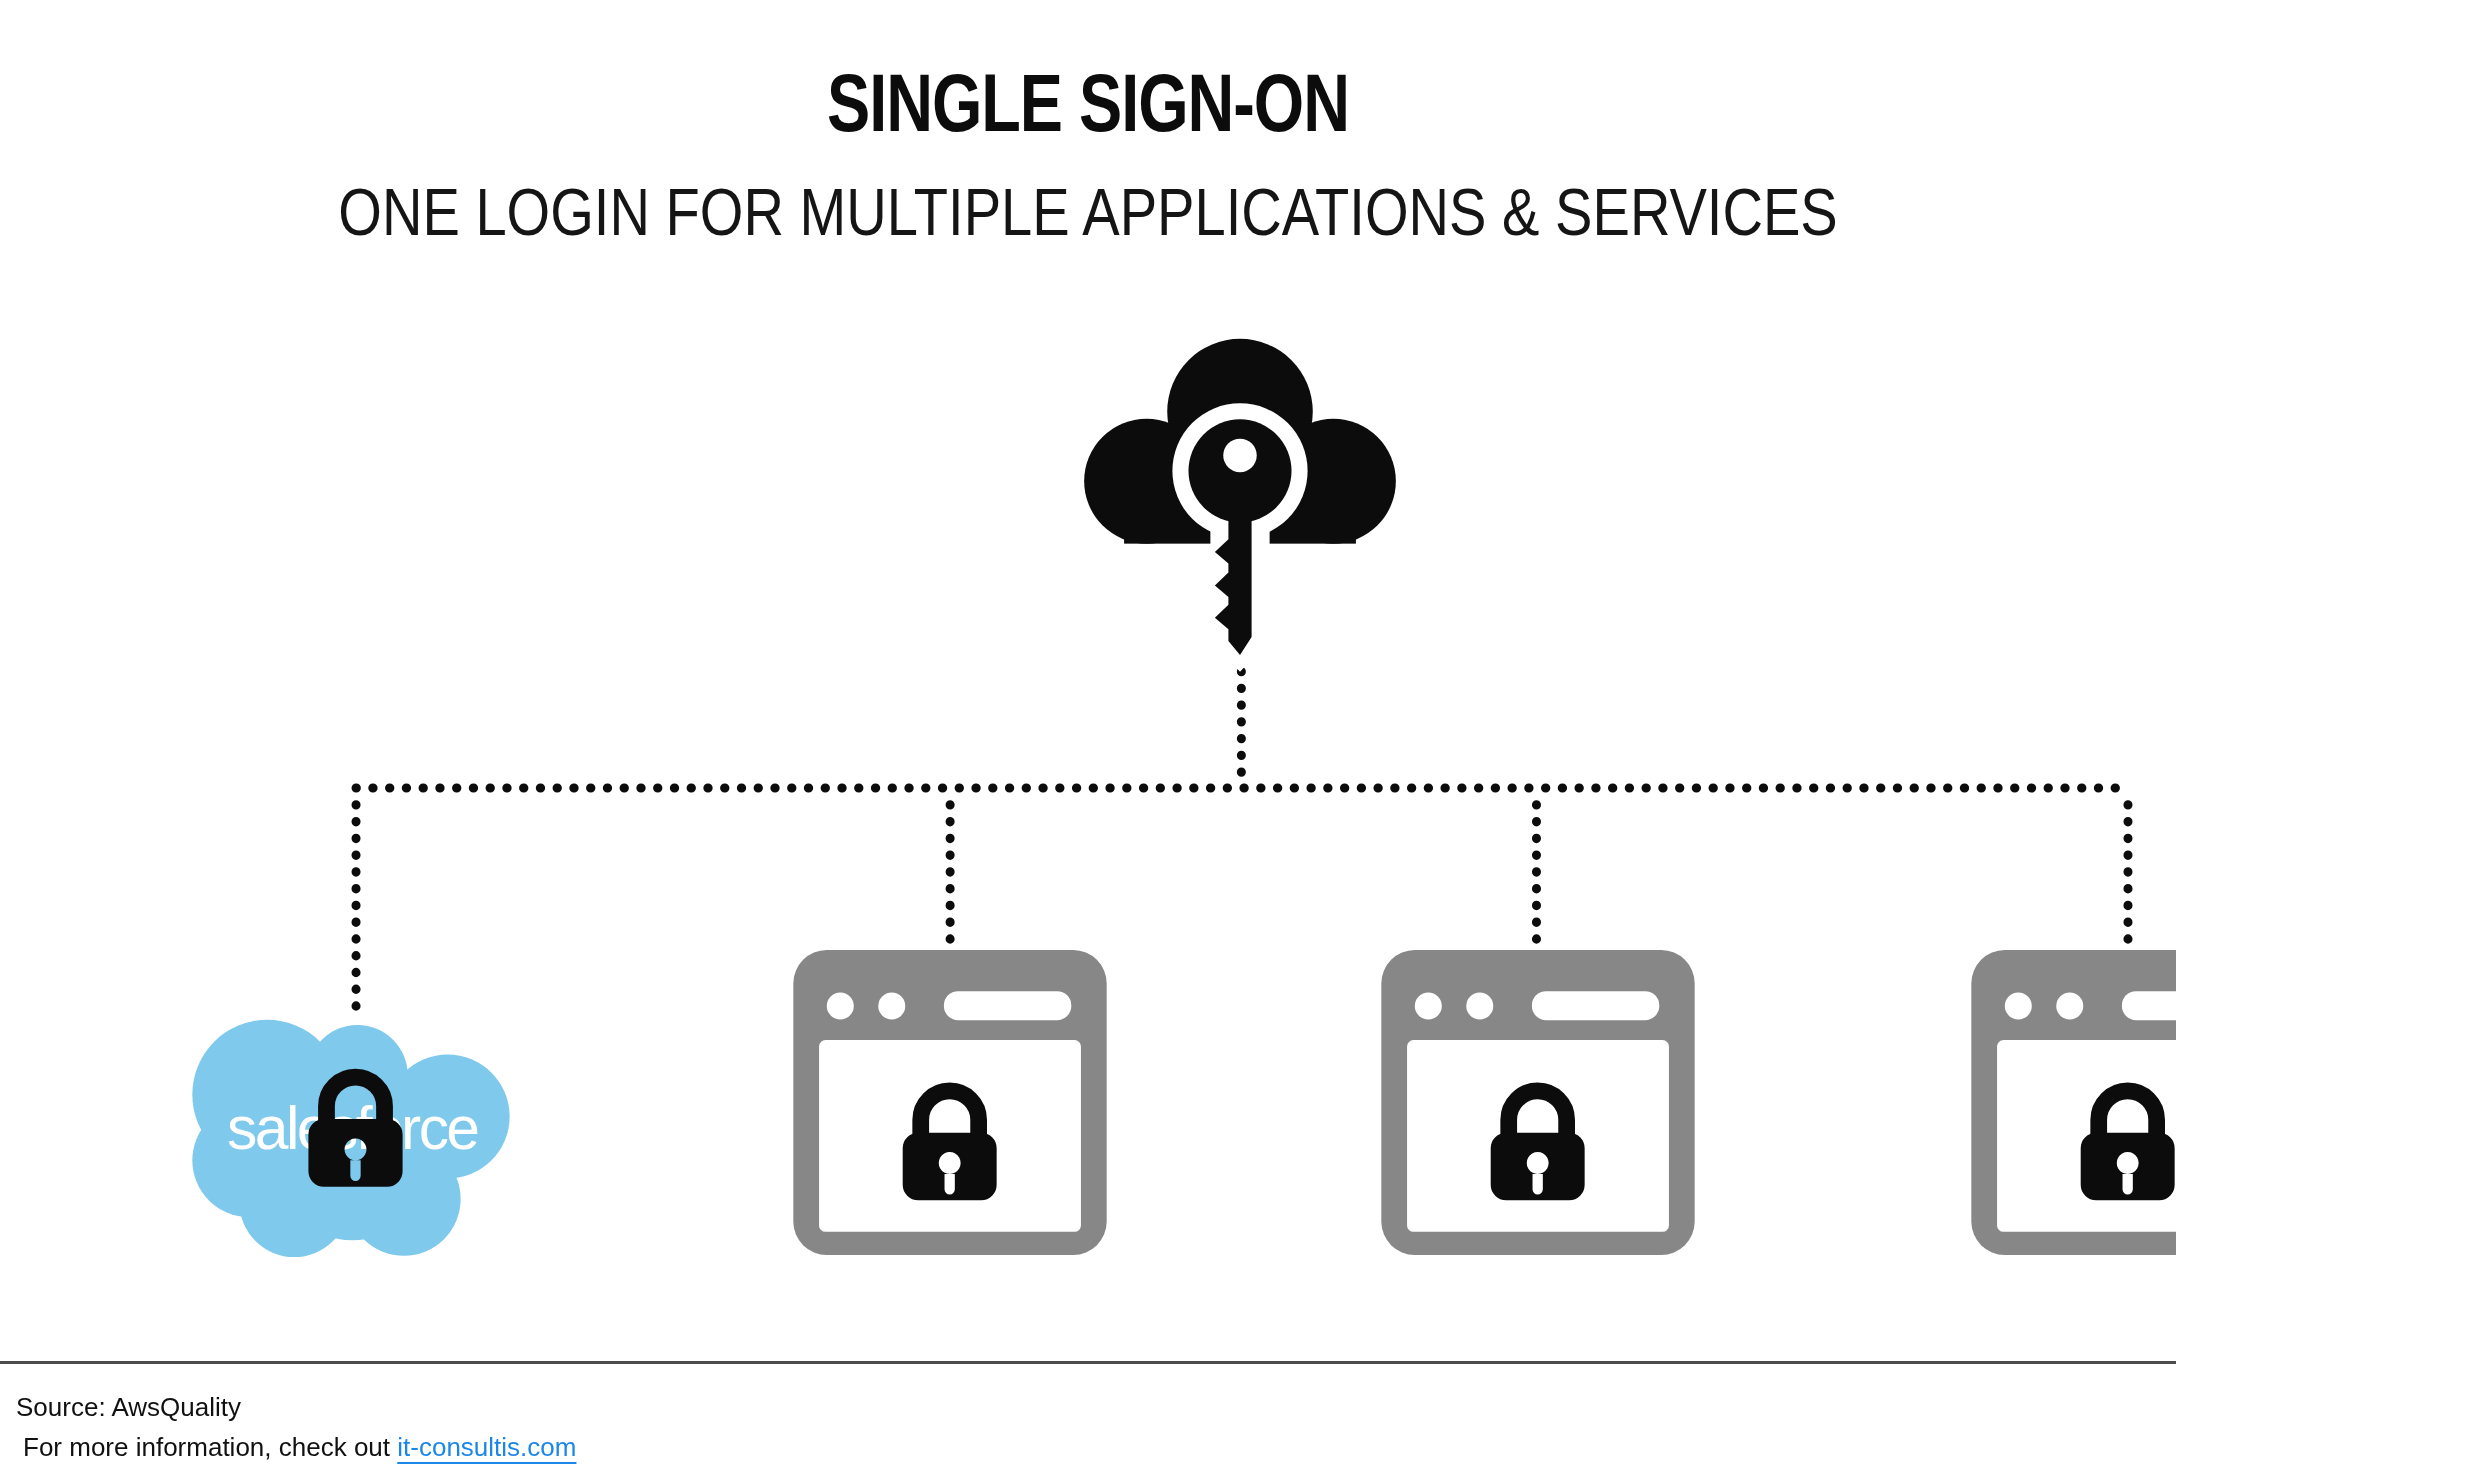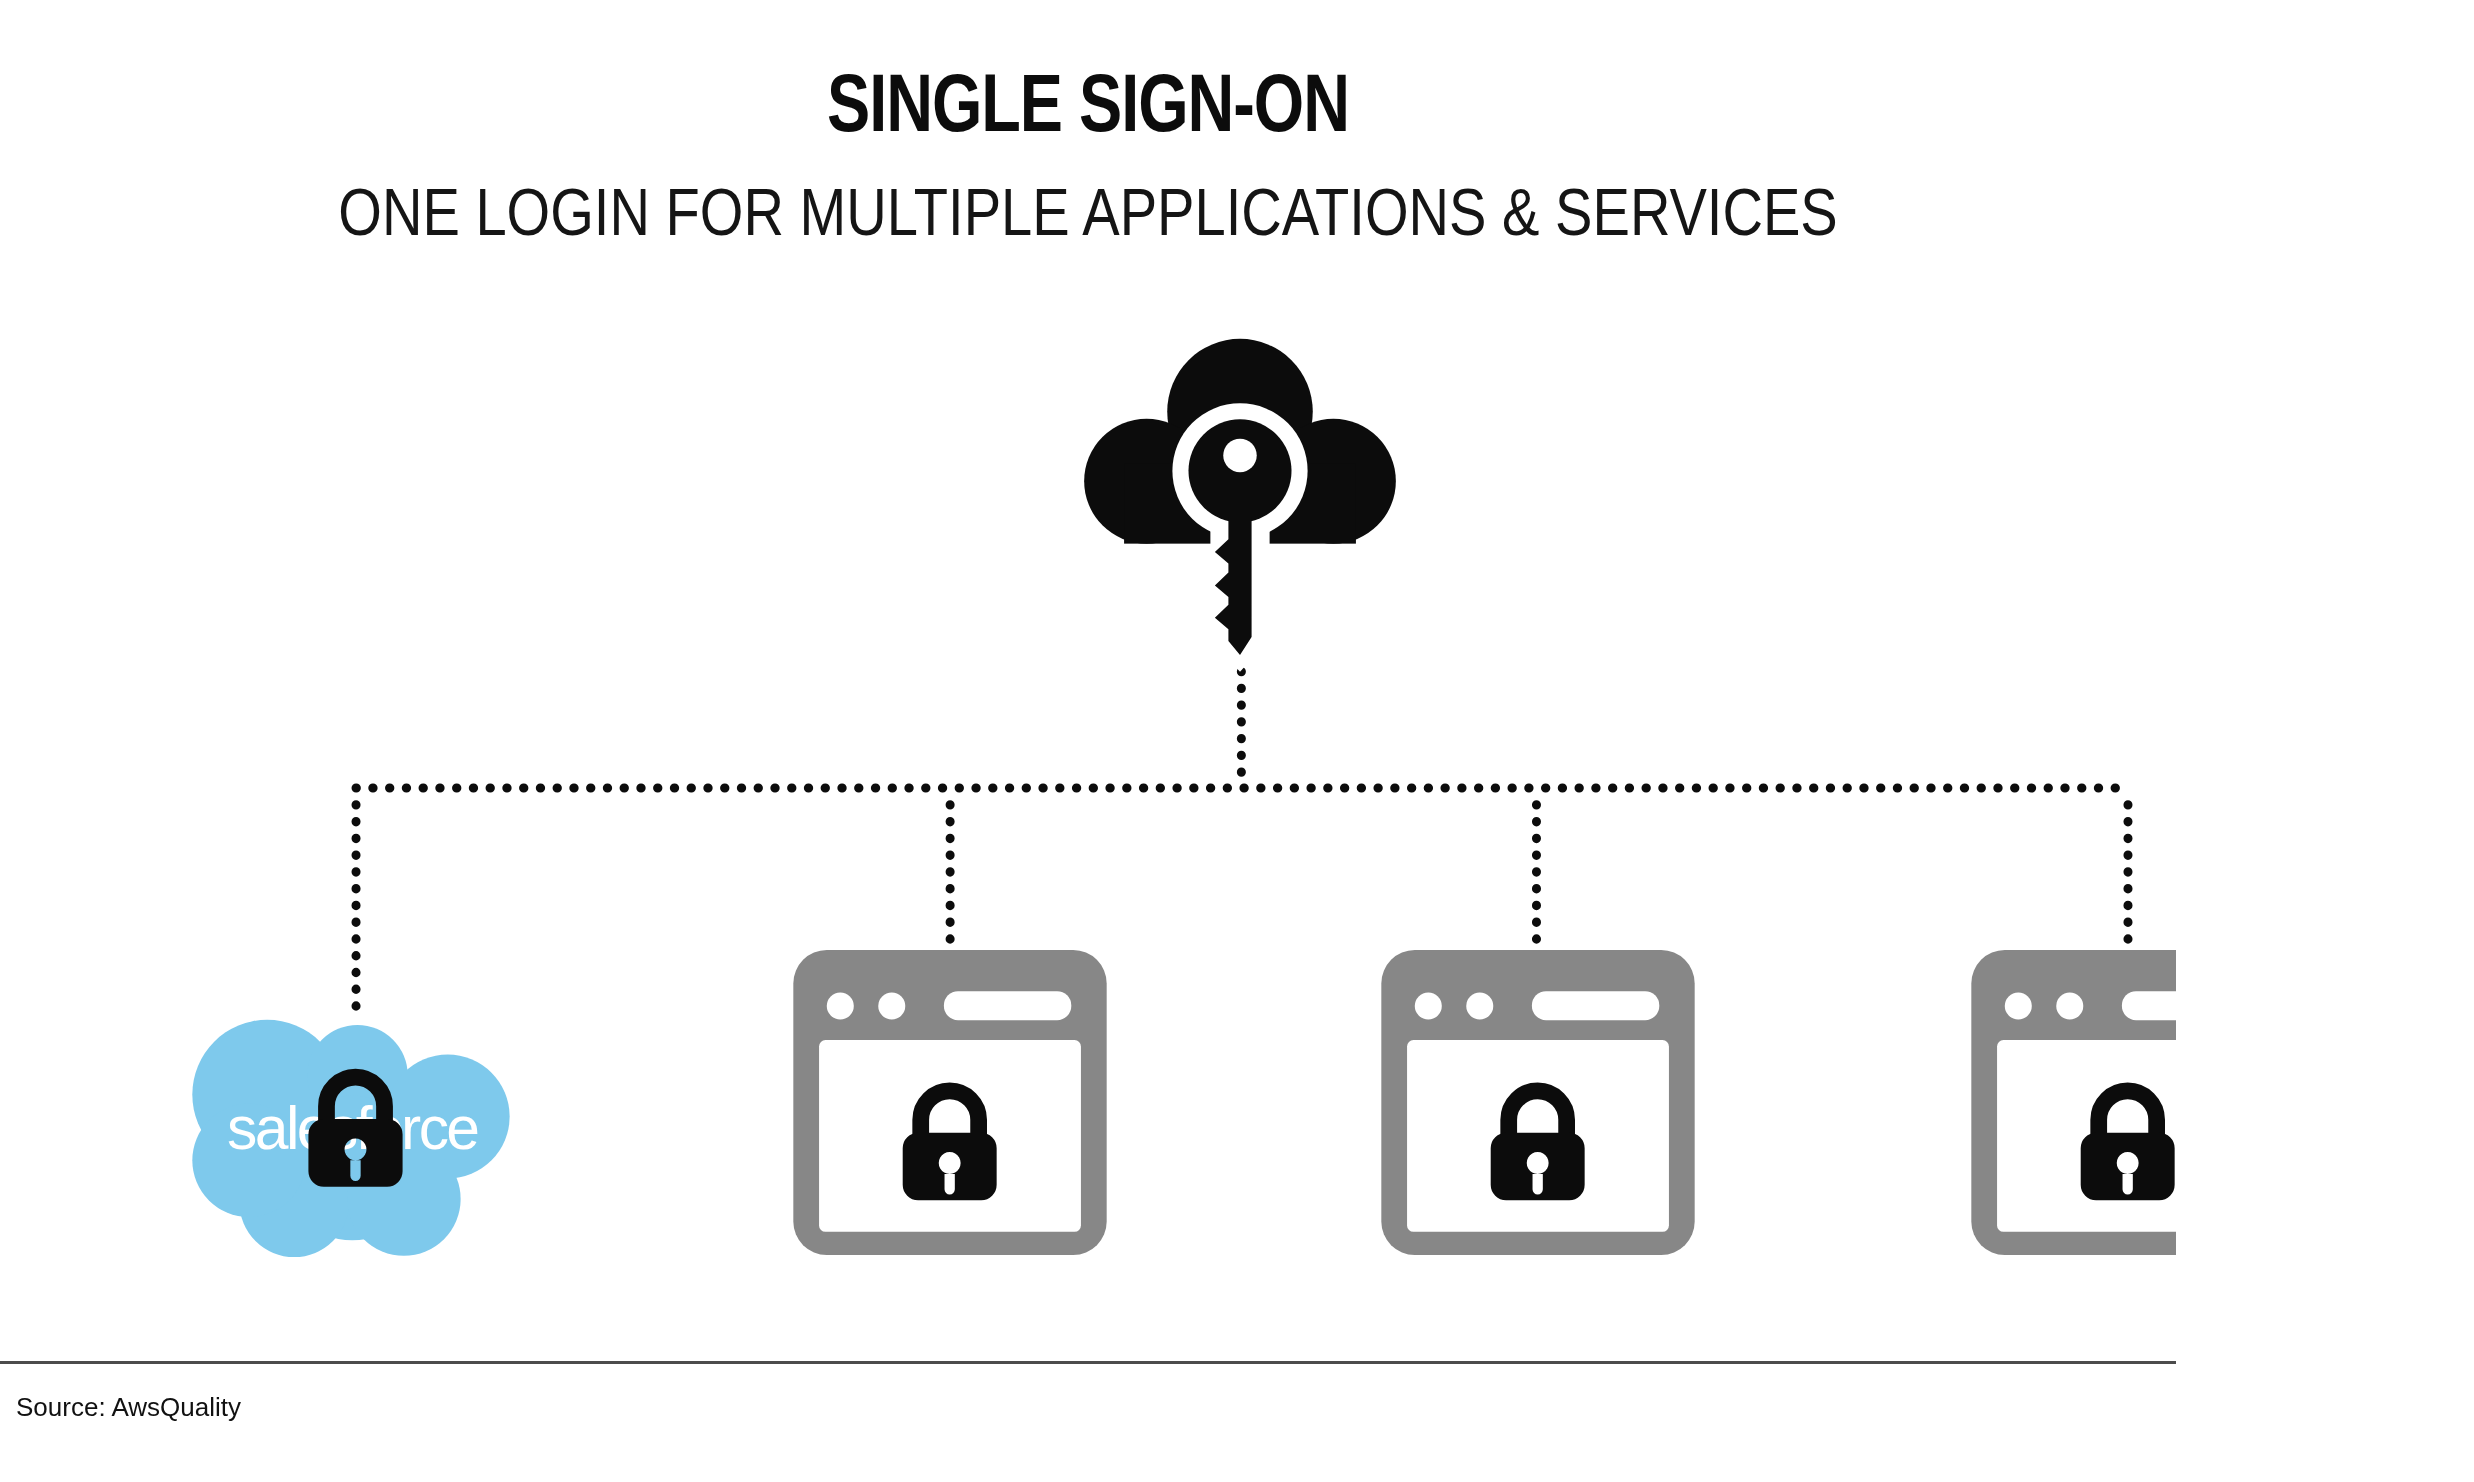--- a/index.html
+++ b/index.html
@@ -118,20 +118,21 @@
     <rect x="0" y="0" width="487" height="474" rx="52" fill="var(--window-gray,#878787)"></rect>
     <circle cx="73" cy="87" r="21" fill="#ffffff"></circle>
     <circle cx="153" cy="87" r="21" fill="#ffffff"></circle>
     <rect x="234" y="64" width="198" height="45" rx="22" fill="#ffffff"></rect>
     <rect x="40" y="140" width="407" height="298" rx="10" fill="#ffffff"></rect>
     <use href="#padlock-shape" transform="translate(170,196)"></use>
   </svg>
 
   <div class="footer-divider"></div>
   <div class="footer-source">Source: AwsQuality</div>
+  <div class="footer-info"><span>For more information, check out </span><a class="footer-link" href="#">it-consultis.com</a></div>
 
   <div class="brand">
     <svg class="brand-gem" width="44" height="41" viewBox="0 0 100 92">
       <polygon points="50,3 85,21 96,56 69,89 27,85 5,43" fill="var(--brand-red,#D23B2A)" stroke="var(--brand-red,#D23B2A)" stroke-width="6" stroke-linejoin="round"></polygon>
       <polygon points="50,3 5,43 47,52" fill="#E25740"></polygon>
       <polygon points="50,3 85,21 96,56 47,52" fill="#D63B2A"></polygon>
       <polygon points="5,43 27,85 47,52" fill="#C93524"></polygon>
       <polygon points="27,85 69,89 47,52" fill="#8F2A1D"></polygon>
       <polygon points="69,89 96,56 47,52" fill="#AD3122"></polygon>
     </svg>

